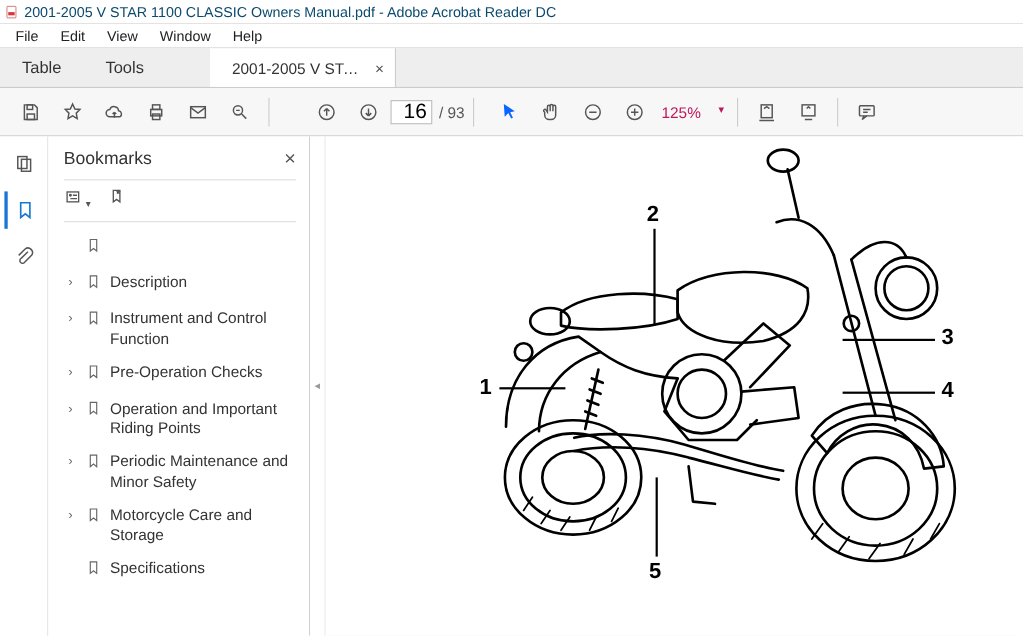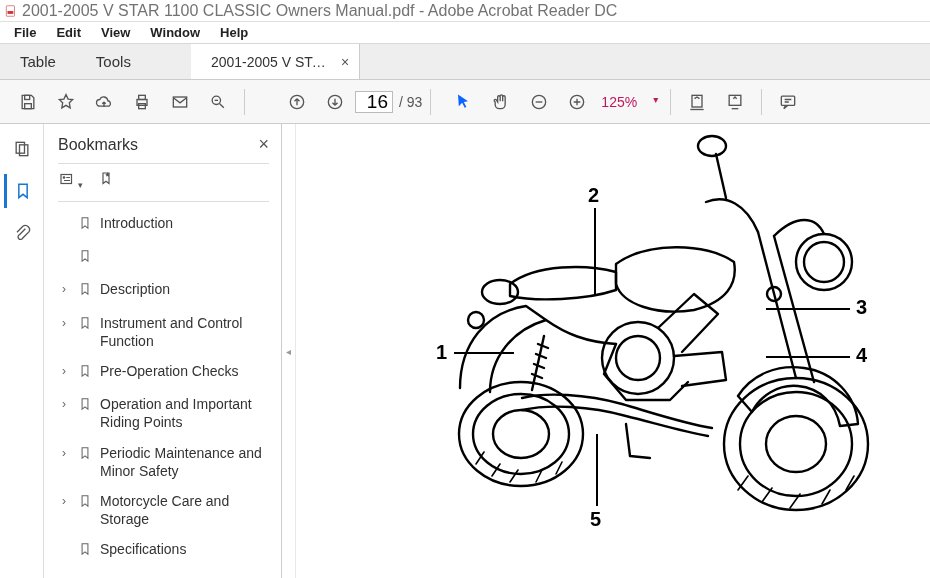--- a/index.html
+++ b/index.html
@@ -1,24 +1,24 @@
 <!DOCTYPE html>
 <html><head>
 <meta charset="utf-8">
 <style>
 * { margin: 0; padding: 0; box-sizing: border-box; font-family: "Segoe UI", Arial, sans-serif; }
 body { width: 930px; height: 578px; overflow: hidden; background: #fff; font-size: 13px; color: #333; }
 
 
 .titlebar { height: 22px; display: flex; align-items: center; padding: 0 4px; background: #fff; border-bottom: 1px solid #e0e0e0; }
 .titlebar .pdf-ico { width: 14px; height: 14px; margin-right: 4px; display: inline-flex; align-items: center; justify-content: center; }
-.titlebar .title-text { font-size: 16px; color: #737373; }
-
-
-.menubar { height: 22px; display: flex; align-items: center; padding: 0 6px; gap: 4px; background: #fff; border-bottom: 1px solid #d8d8d8; font-weight: bold; }
+.titlebar .title-text { font-size: 13px; color: #0c4a6e; }
+
+
+.menubar { height: 22px; display: flex; align-items: center; padding: 0 6px; gap: 4px; background: #fff; border-bottom: 1px solid #d8d8d8; }
 .menubar span { padding: 2px 8px; font-size: 13px; color: #222; cursor: default; }
 
 
 .tabbar { height: 36px; background: #eee; display: flex; align-items: stretch; border-bottom: 1px solid #ccc; }
 .tabbar .tab { display: flex; align-items: center; padding: 0 20px; font-size: 15px; color: #333; cursor: default; }
 .tabbar .tab.doc { background: #fff; border-right: 1px solid #ccc; position: relative; font-size: 14px; padding-right: 10px; margin-left: 40px; }
 .tabbar .tab.doc .tab-label { max-width: 120px; overflow: hidden; white-space: nowrap; text-overflow: ellipsis; }
 .tabbar .tab.doc .close-x { margin-left: 10px; font-size: 14px; color: #555; }
 
 
@@ -244,27 +244,20 @@
             <path d="M8 4h8v14l-4-3-4 3z"></path>
             <path d="M14 3l1 2 2 .3-1.5 1.4.4 2L14 8l-1.9.7.4-2L11 5.3l2-.3z" fill="currentColor" stroke="none"></path>
           </svg></span>
     </div>
     <div class="bmk-list" id="bmk-list">
         <div class="bmk-item nocaret">
           <span class="caret"> </span>
           <span class="bmk-ico"><svg viewBox="0 0 24 24" fill="none" stroke="#666" stroke-width="1.8">
               <path d="M7 3h10v18l-5-4-5 4z"></path>
             </svg></span>
-          <span class="bmk-label">Introduction</span>
-        </div>
-        <div class="bmk-item nocaret">
-          <span class="caret"> </span>
-          <span class="bmk-ico"><svg viewBox="0 0 24 24" fill="none" stroke="#666" stroke-width="1.8">
-              <path d="M7 3h10v18l-5-4-5 4z"></path>
-            </svg></span>
         </div>
         <div class="bmk-item">
           <span class="caret">›</span>
           <span class="bmk-ico"><svg viewBox="0 0 24 24" fill="none" stroke="#666" stroke-width="1.8">
               <path d="M7 3h10v18l-5-4-5 4z"></path>
             </svg></span>
           <span class="bmk-label">Description</span>
         </div>
         <div class="bmk-item">
           <span class="caret">›</span>

